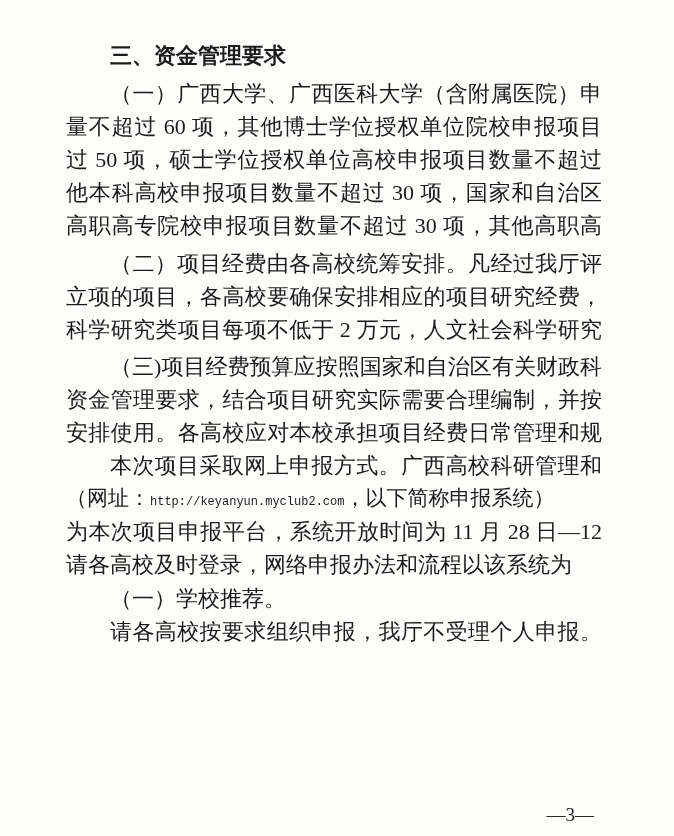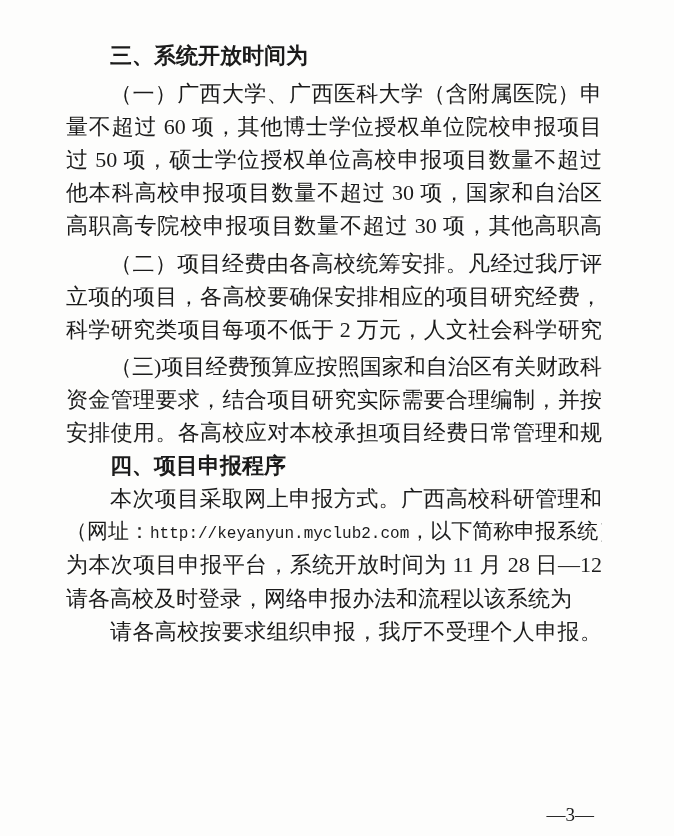--- a/index.html
+++ b/index.html
@@ -42,49 +42,49 @@
     font-size: 22px;
   }
   .urlline {
     white-space: nowrap;
     font-size: 21px;
     text-align: left;
     text-align-last: left;
   }
   .url {
     font-family: "Liberation Mono", "DejaVu Sans Mono", monospace;
-    font-size: 16px;
+    font-size: 12px;
   }
   .pagenum {
     position: absolute;
     top: 804px;
     right: 80px;
     font-size: 19px;
     color: #1b1b1b;
     font-family: "Liberation Serif", "DejaVu Serif", serif;
   }
 </style>
 </head>
 <body>
 
 <div class="page">
   <div class="content">
-    <div class="line h ind">三、系统开放时间为</div>
+    <div class="line h ind">三、资金管理要求</div>
     <div class="line ind fill g5">（一）广西大学、广西医科大学（含附属医院）申报项目数</div>
     <div class="line fill">量不超过 60 项，其他博士学位授权单位院校申报项目数量不超</div>
     <div class="line fill">过 50 项，硕士学位授权单位高校申报项目数量不超过 40 项，其</div>
     <div class="line fill">他本科高校申报项目数量不超过 30 项，国家和自治区级示范性</div>
     <div class="line fill">高职高专院校申报项目数量不超过 30 项，其他高职高专院校和</div>
     <div class="line ind fill g4">（二）项目经费由各高校统筹安排。凡经过我厅评审后公布</div>
     <div class="line fill">立项的项目，各高校要确保安排相应的项目研究经费，其中自然</div>
     <div class="line fill">科学研究类项目每项不低于 2 万元，人文社会科学研究类项目每</div>
     <div class="line ind fill g4">（三)项目经费预算应按照国家和自治区有关财政科研项目</div>
     <div class="line fill">资金管理要求，结合项目研究实际需要合理编制，并按规定统筹</div>
     <div class="line fill">安排使用。各高校应对本校承担项目经费日常管理和规范使用做</div>
-    <div class="line h ind">四、项目申报程序</div>
     <div class="line ind fill">本次项目采取网上申报方式。广西高校科研管理和服务平台</div>
     <div class="line urlline"><span>（网址：</span><span class="url">http://keyanyun.myclub2.com</span><span>，以下简称申报系统）</span></div>
     <div class="line fill">为本次项目申报平台，系统开放时间为 11 月 28 日—12 月 13 日。</div>
     <div class="line">请各高校及时登录，网络申报办法和流程以该系统为准。</div>
+    <div class="line ind">（一）学校推荐。</div>
     <div class="line ind fill">请各高校按要求组织申报，我厅不受理个人申报。各高校须</div>
   </div>
   <div class="pagenum">—3—</div>
 </div>
 
 </body></html>

